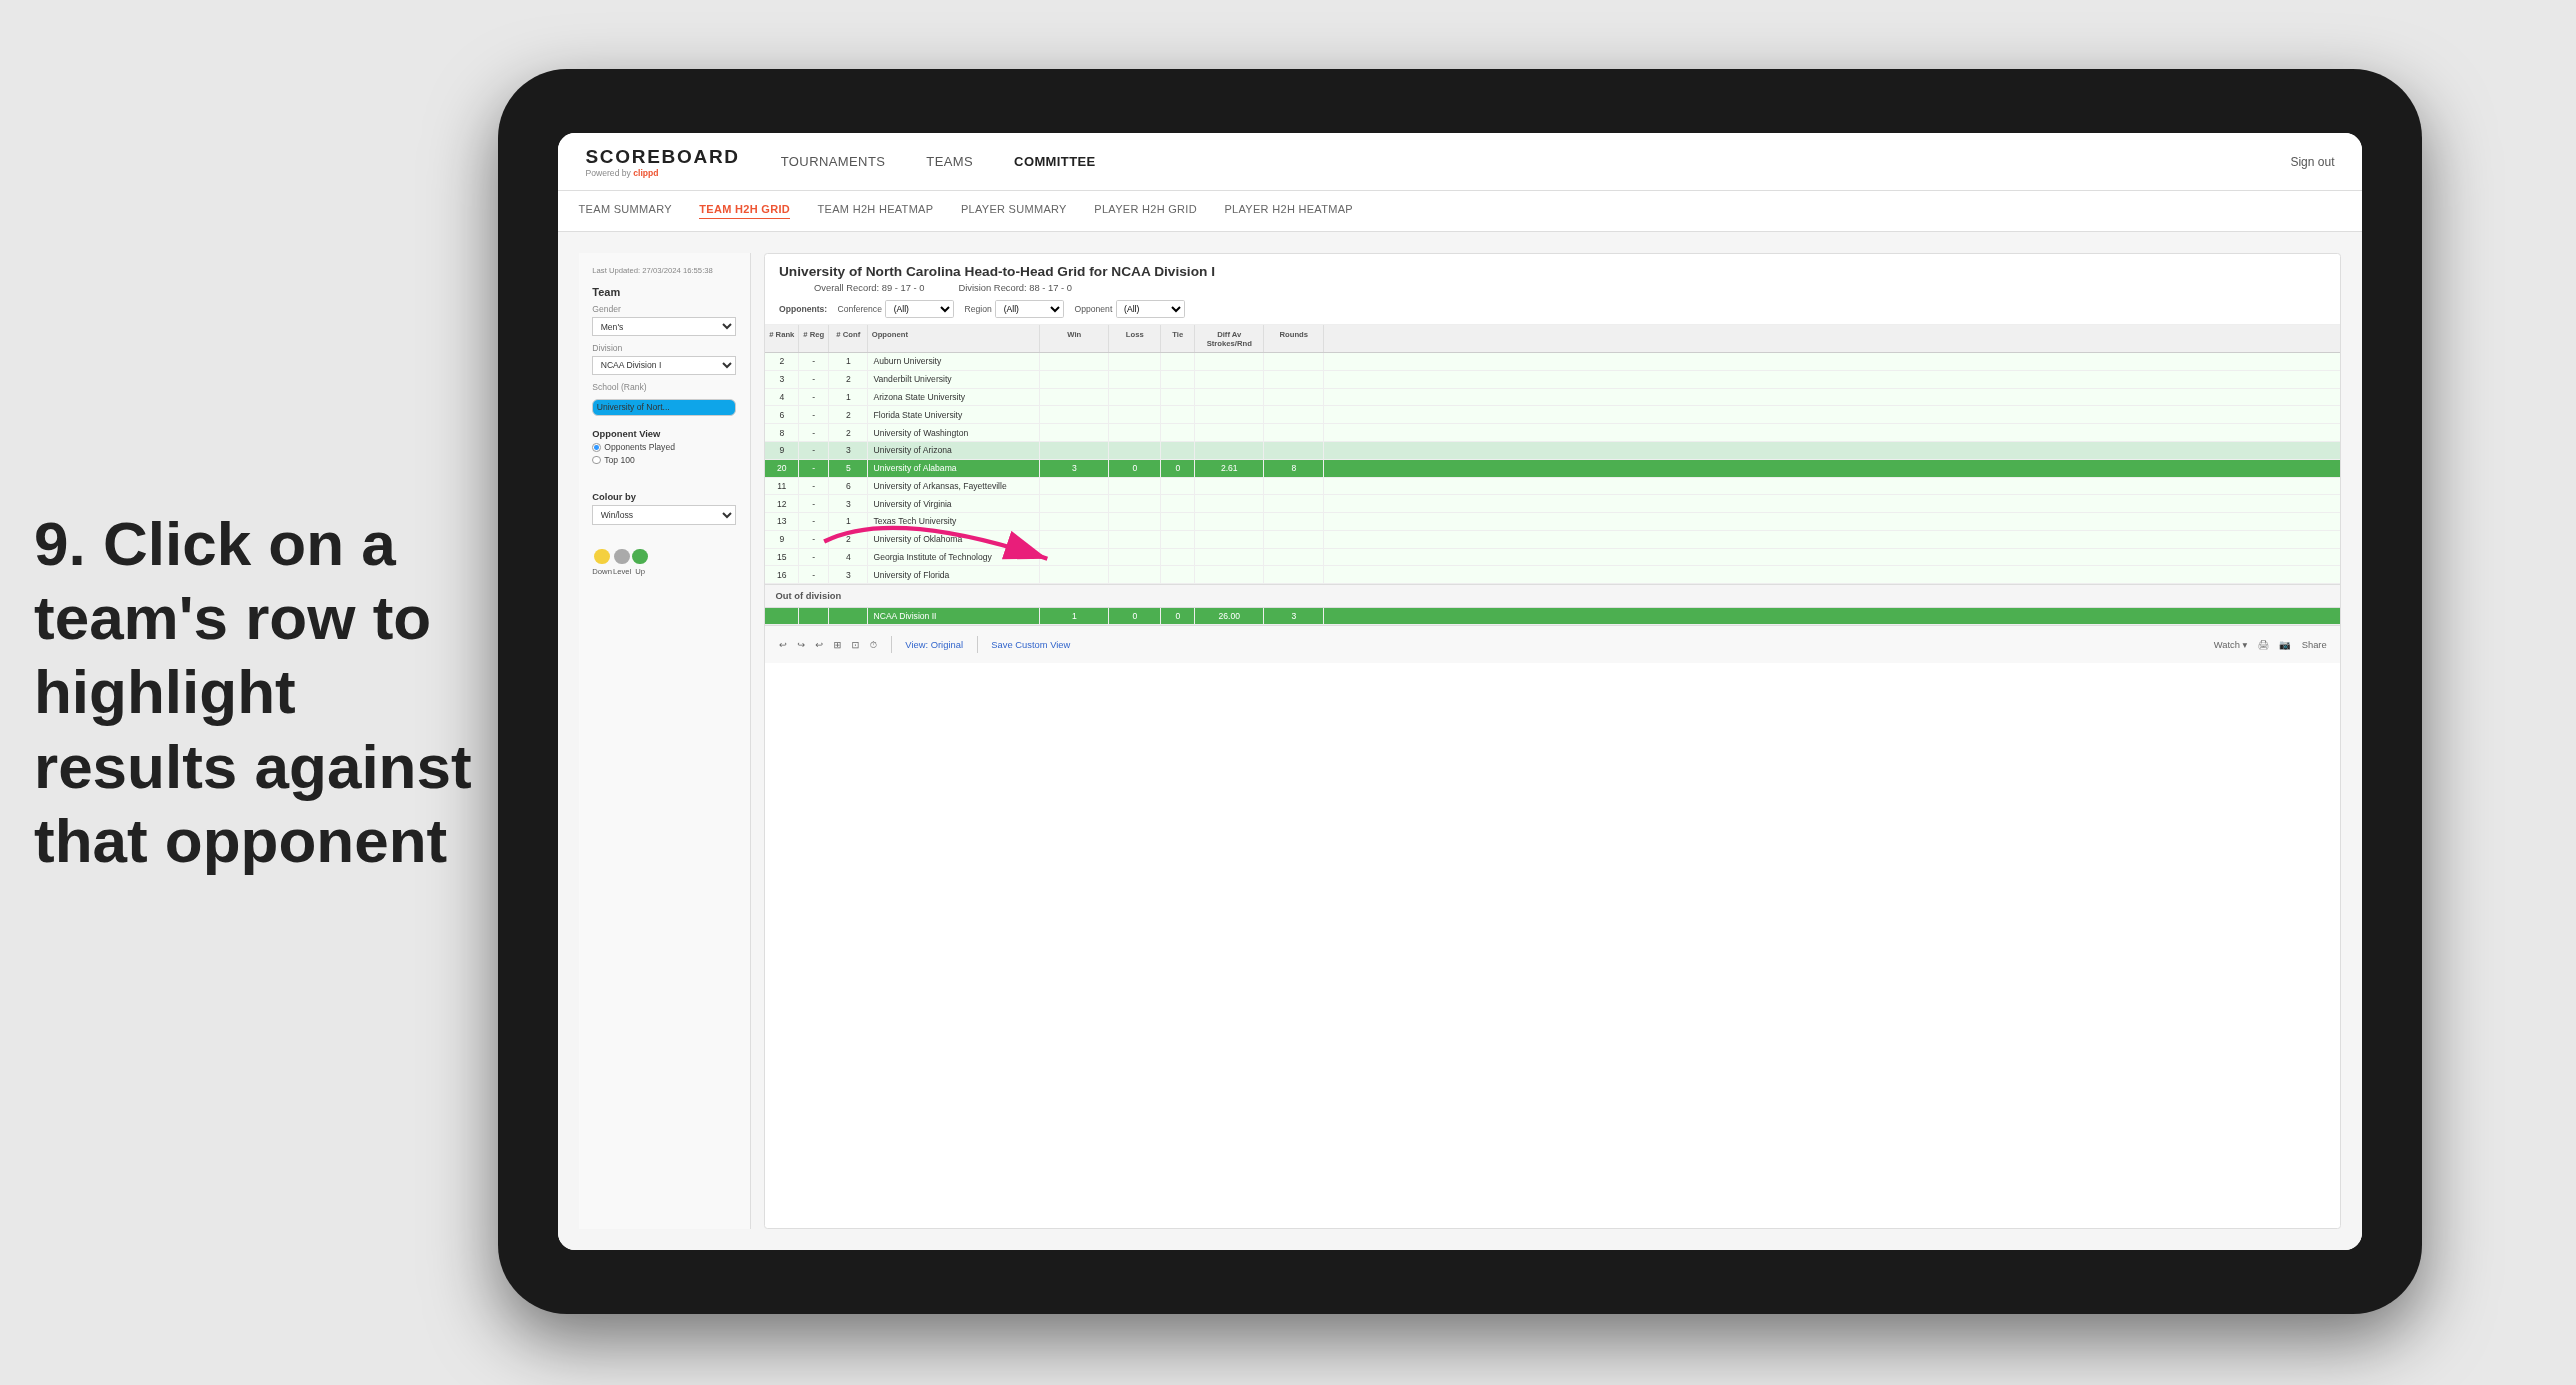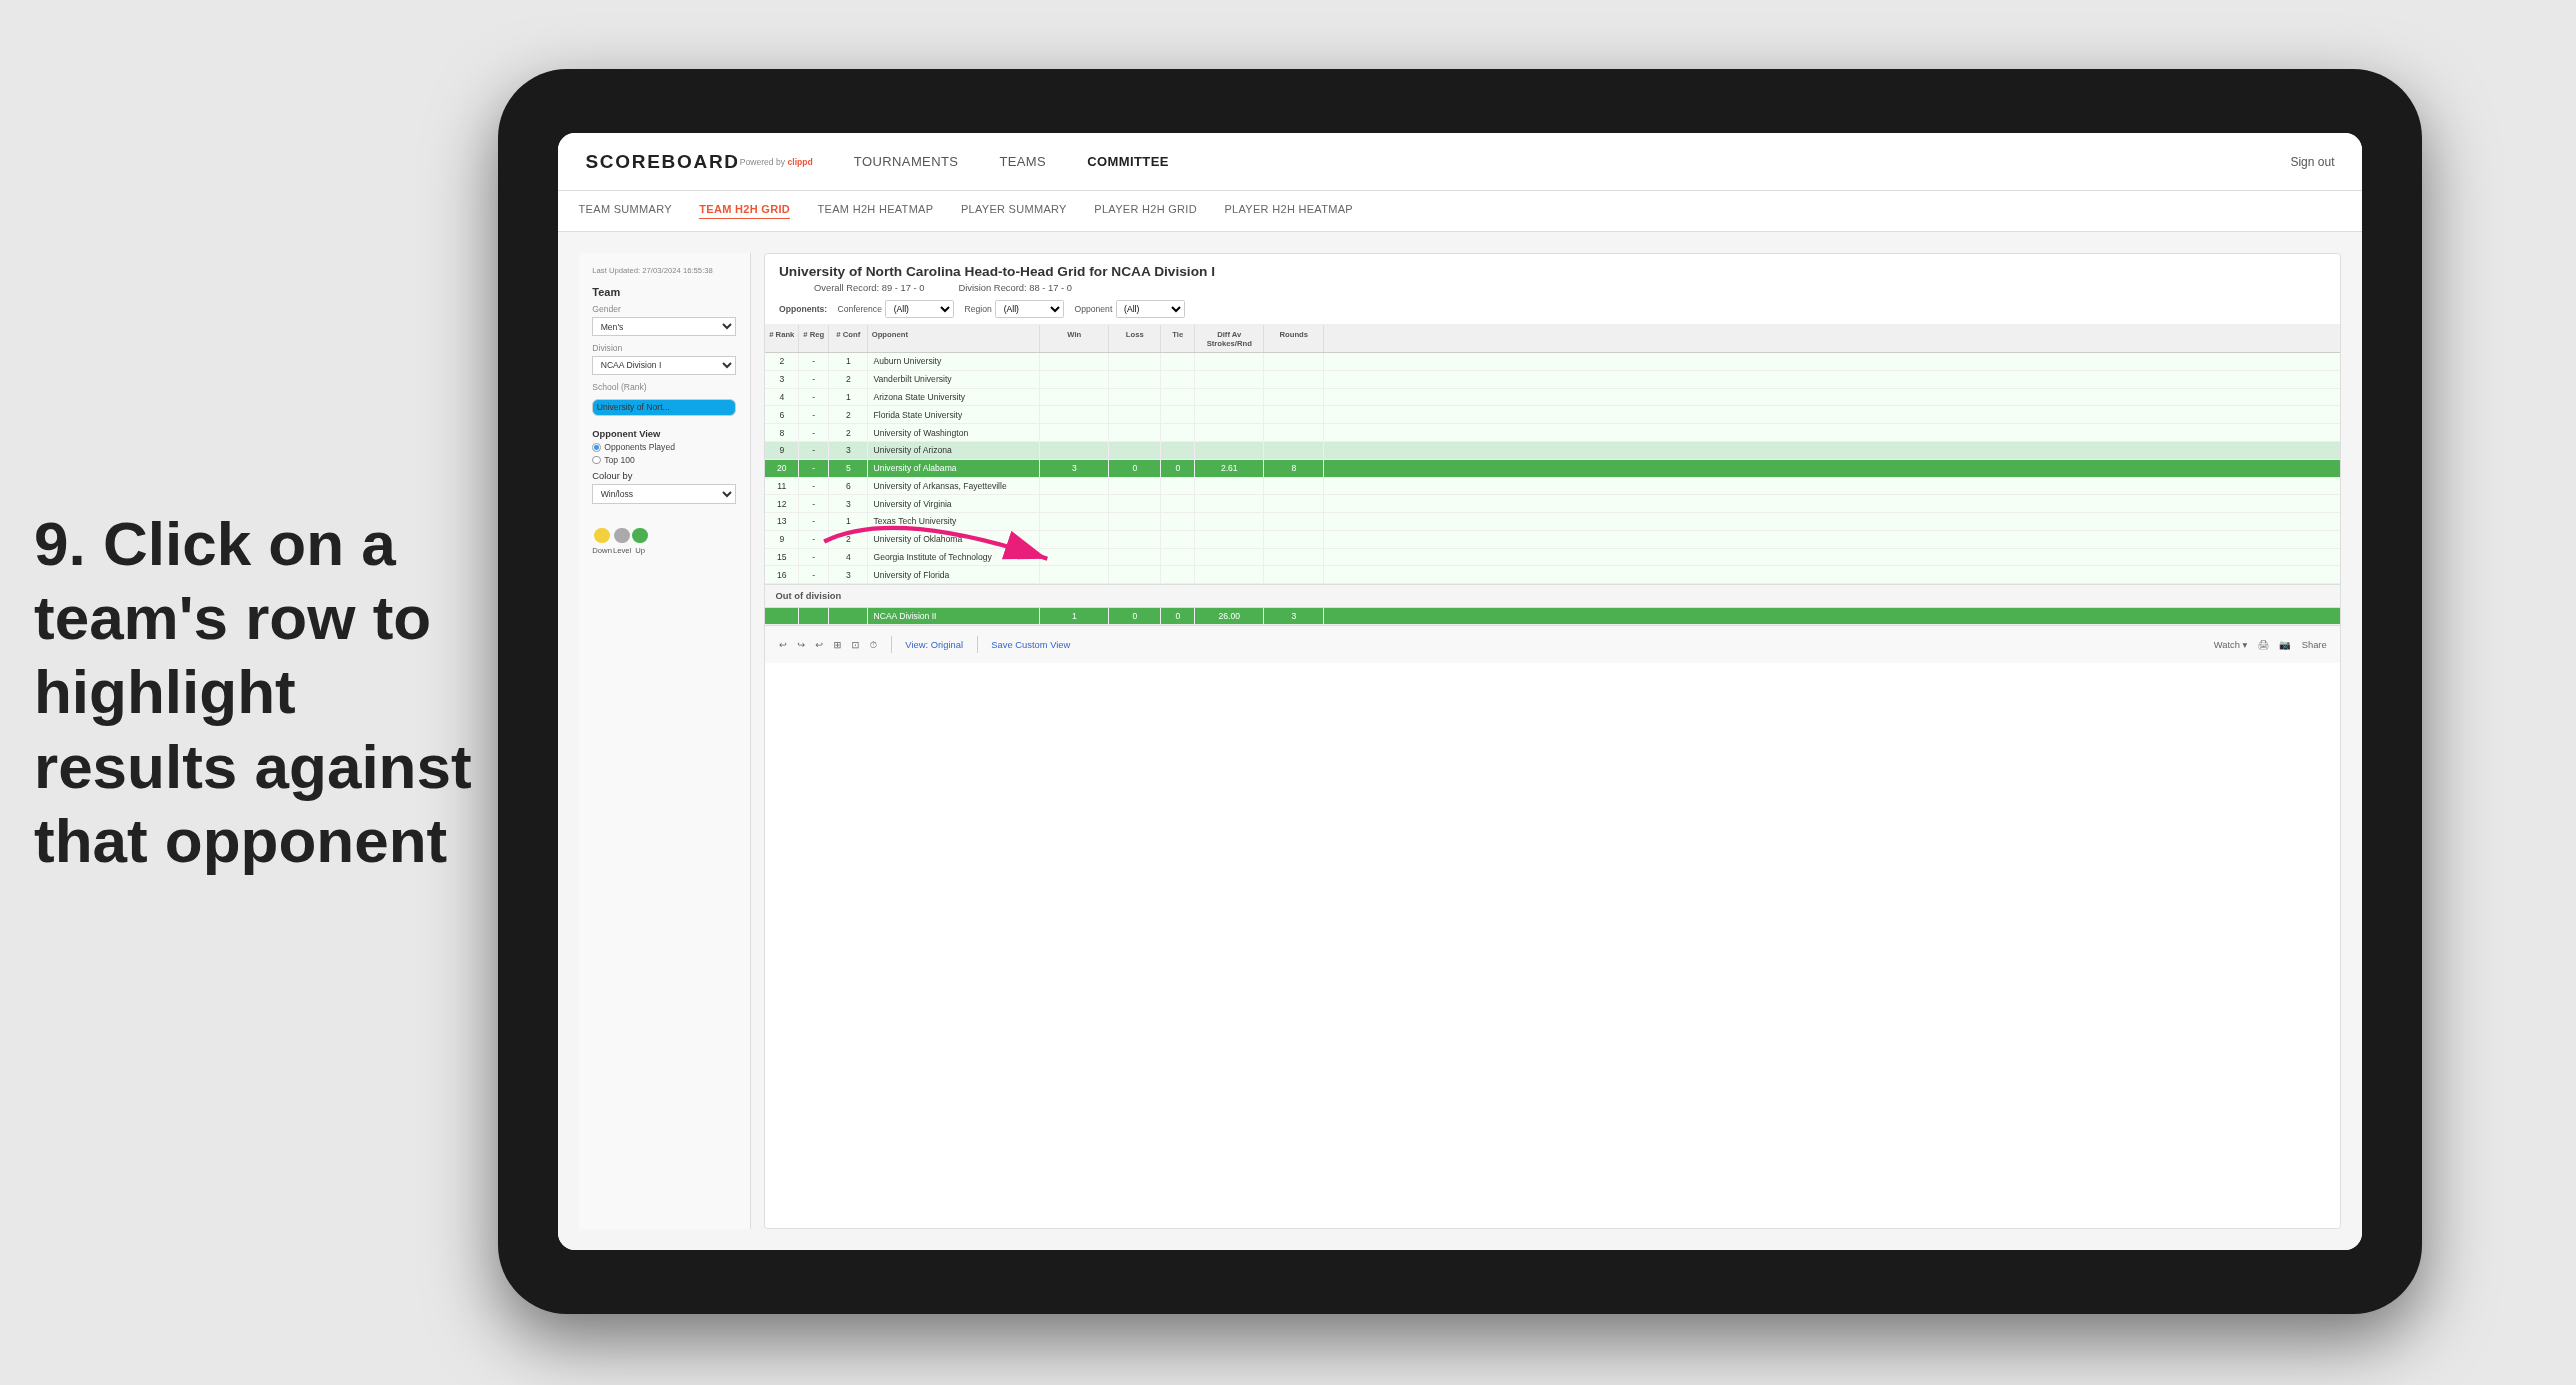--- a/index.html
+++ b/index.html
@@ -75,23 +75,22 @@
       display: flex;
       align-items: center;
       height: 58px;
       background: #fff;
       border-bottom: 0.9px solid #ddd;
       padding: 0 27.5px;
     }
 
     .logo-area {
       display: flex;
-      flex-direction: row;
+      flex-direction: column;
       margin-right: 41px;
-      align-items: center;
     }
 
     .logo-scoreboard {
       font-size: 19px;
       font-weight: 900;
       color: #222;
       letter-spacing: 1.7px;
     }
 
     .logo-powered {
@@ -253,23 +252,23 @@
     .radio-dot.selected::after {
       content: '';
       width: 4.3px;
       height: 4.3px;
       border-radius: 50%;
       background: #3399ff;
     }
 
     .colour-by-title {
       font-size: 9.4px;
-      font-weight: normal;
+      font-weight: bold;
       color: #333;
-      margin-top: 5px;
+      margin-top: 26px;
       margin-bottom: 3.4px;
     }
 
     .colour-legend {
       display: flex;
       align-items: center;
       gap: 1px;
       margin-top: 24px;
     }
 

